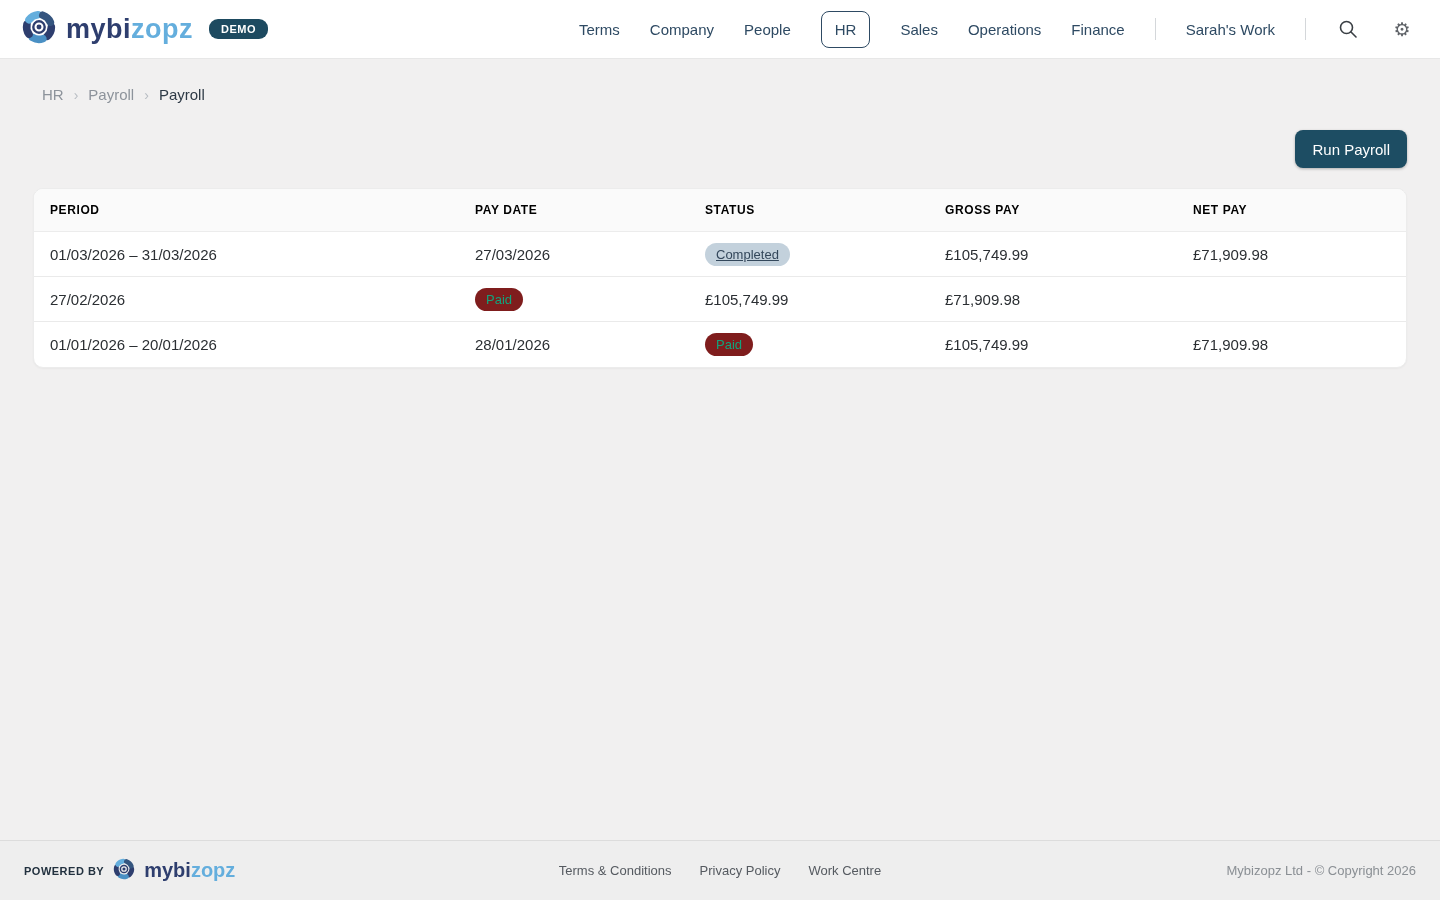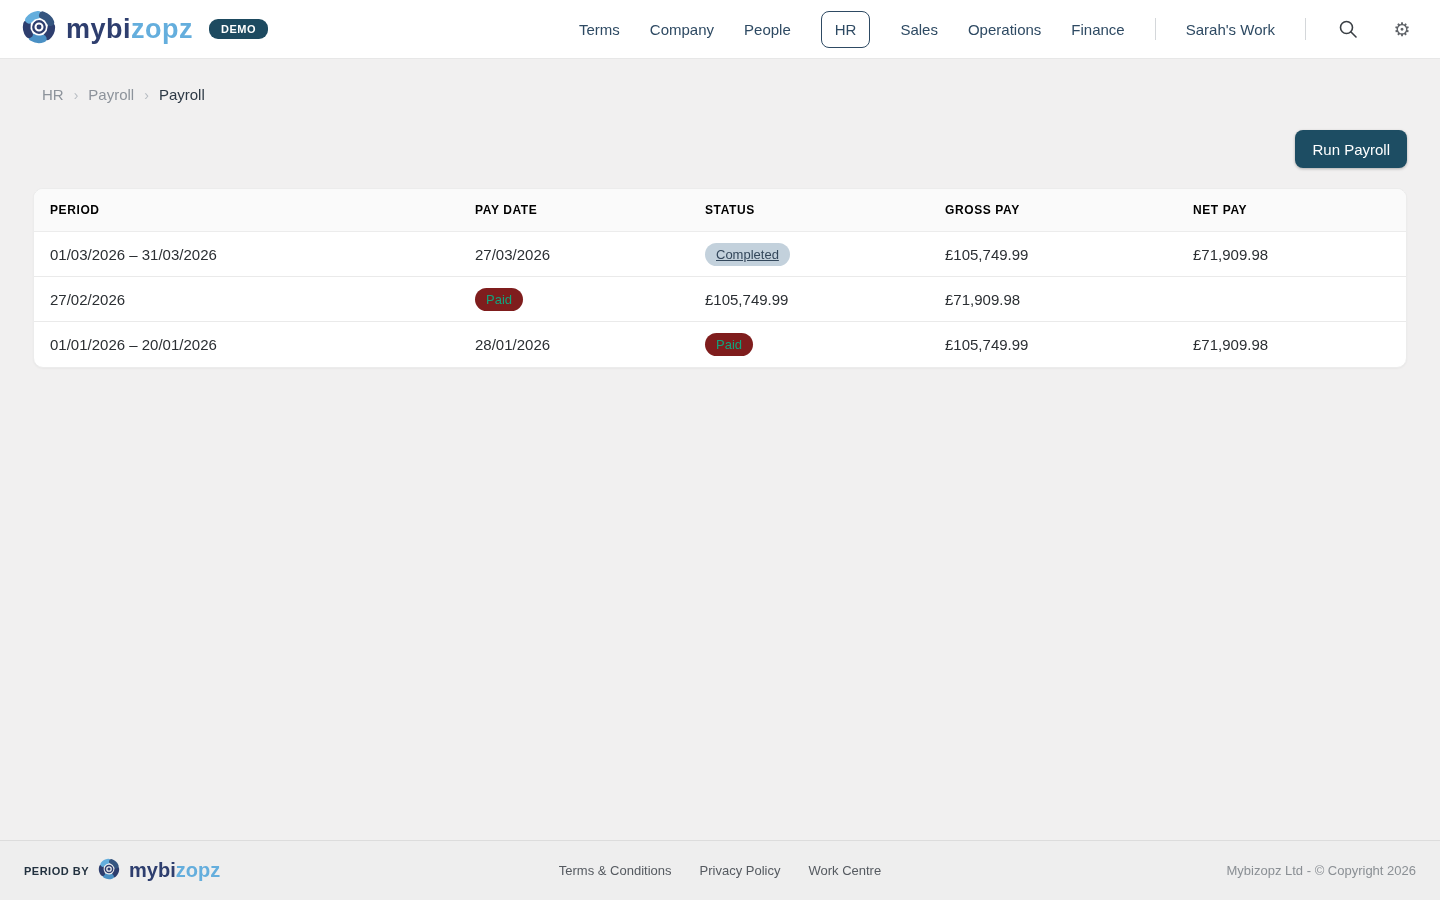--- a/index.html
+++ b/index.html
@@ -178,21 +178,21 @@
       <span class="t-cell">28/01/2026</span>
       <span class="t-cell"><span class="badge badge--paid">Paid</span></span>
       <span class="t-cell">£105,749.99</span>
       <span class="t-cell">£71,909.98</span>
     </div>
   </div>
 </div>
 
 <div class="footer">
   <div class="powered">
-    <span class="powered-label">PERIOD BY</span>
+    <span class="powered-label">POWERED BY</span>
     <span>
       <svg width="24" height="24" viewBox="0 0 40 40">
         <g fill="none" stroke-width="8" stroke-linecap="round">
           <circle cx="20" cy="20" r="13" stroke="#2e3e6e" stroke-dasharray="11 70.7"></circle>
           <circle cx="20" cy="20" r="13" stroke="#4a90c4" stroke-dasharray="11 70.7" transform="rotate(72 20 20)"></circle>
           <circle cx="20" cy="20" r="13" stroke="#2e3e6e" stroke-dasharray="11 70.7" transform="rotate(144 20 20)"></circle>
           <circle cx="20" cy="20" r="13" stroke="#64aedd" stroke-dasharray="11 70.7" transform="rotate(216 20 20)"></circle>
           <circle cx="20" cy="20" r="13" stroke="#35557f" stroke-dasharray="11 70.7" transform="rotate(288 20 20)"></circle>
         </g>
         <circle cx="20" cy="20" r="6" fill="none" stroke="#2e3e6e" stroke-width="2.5"></circle>

